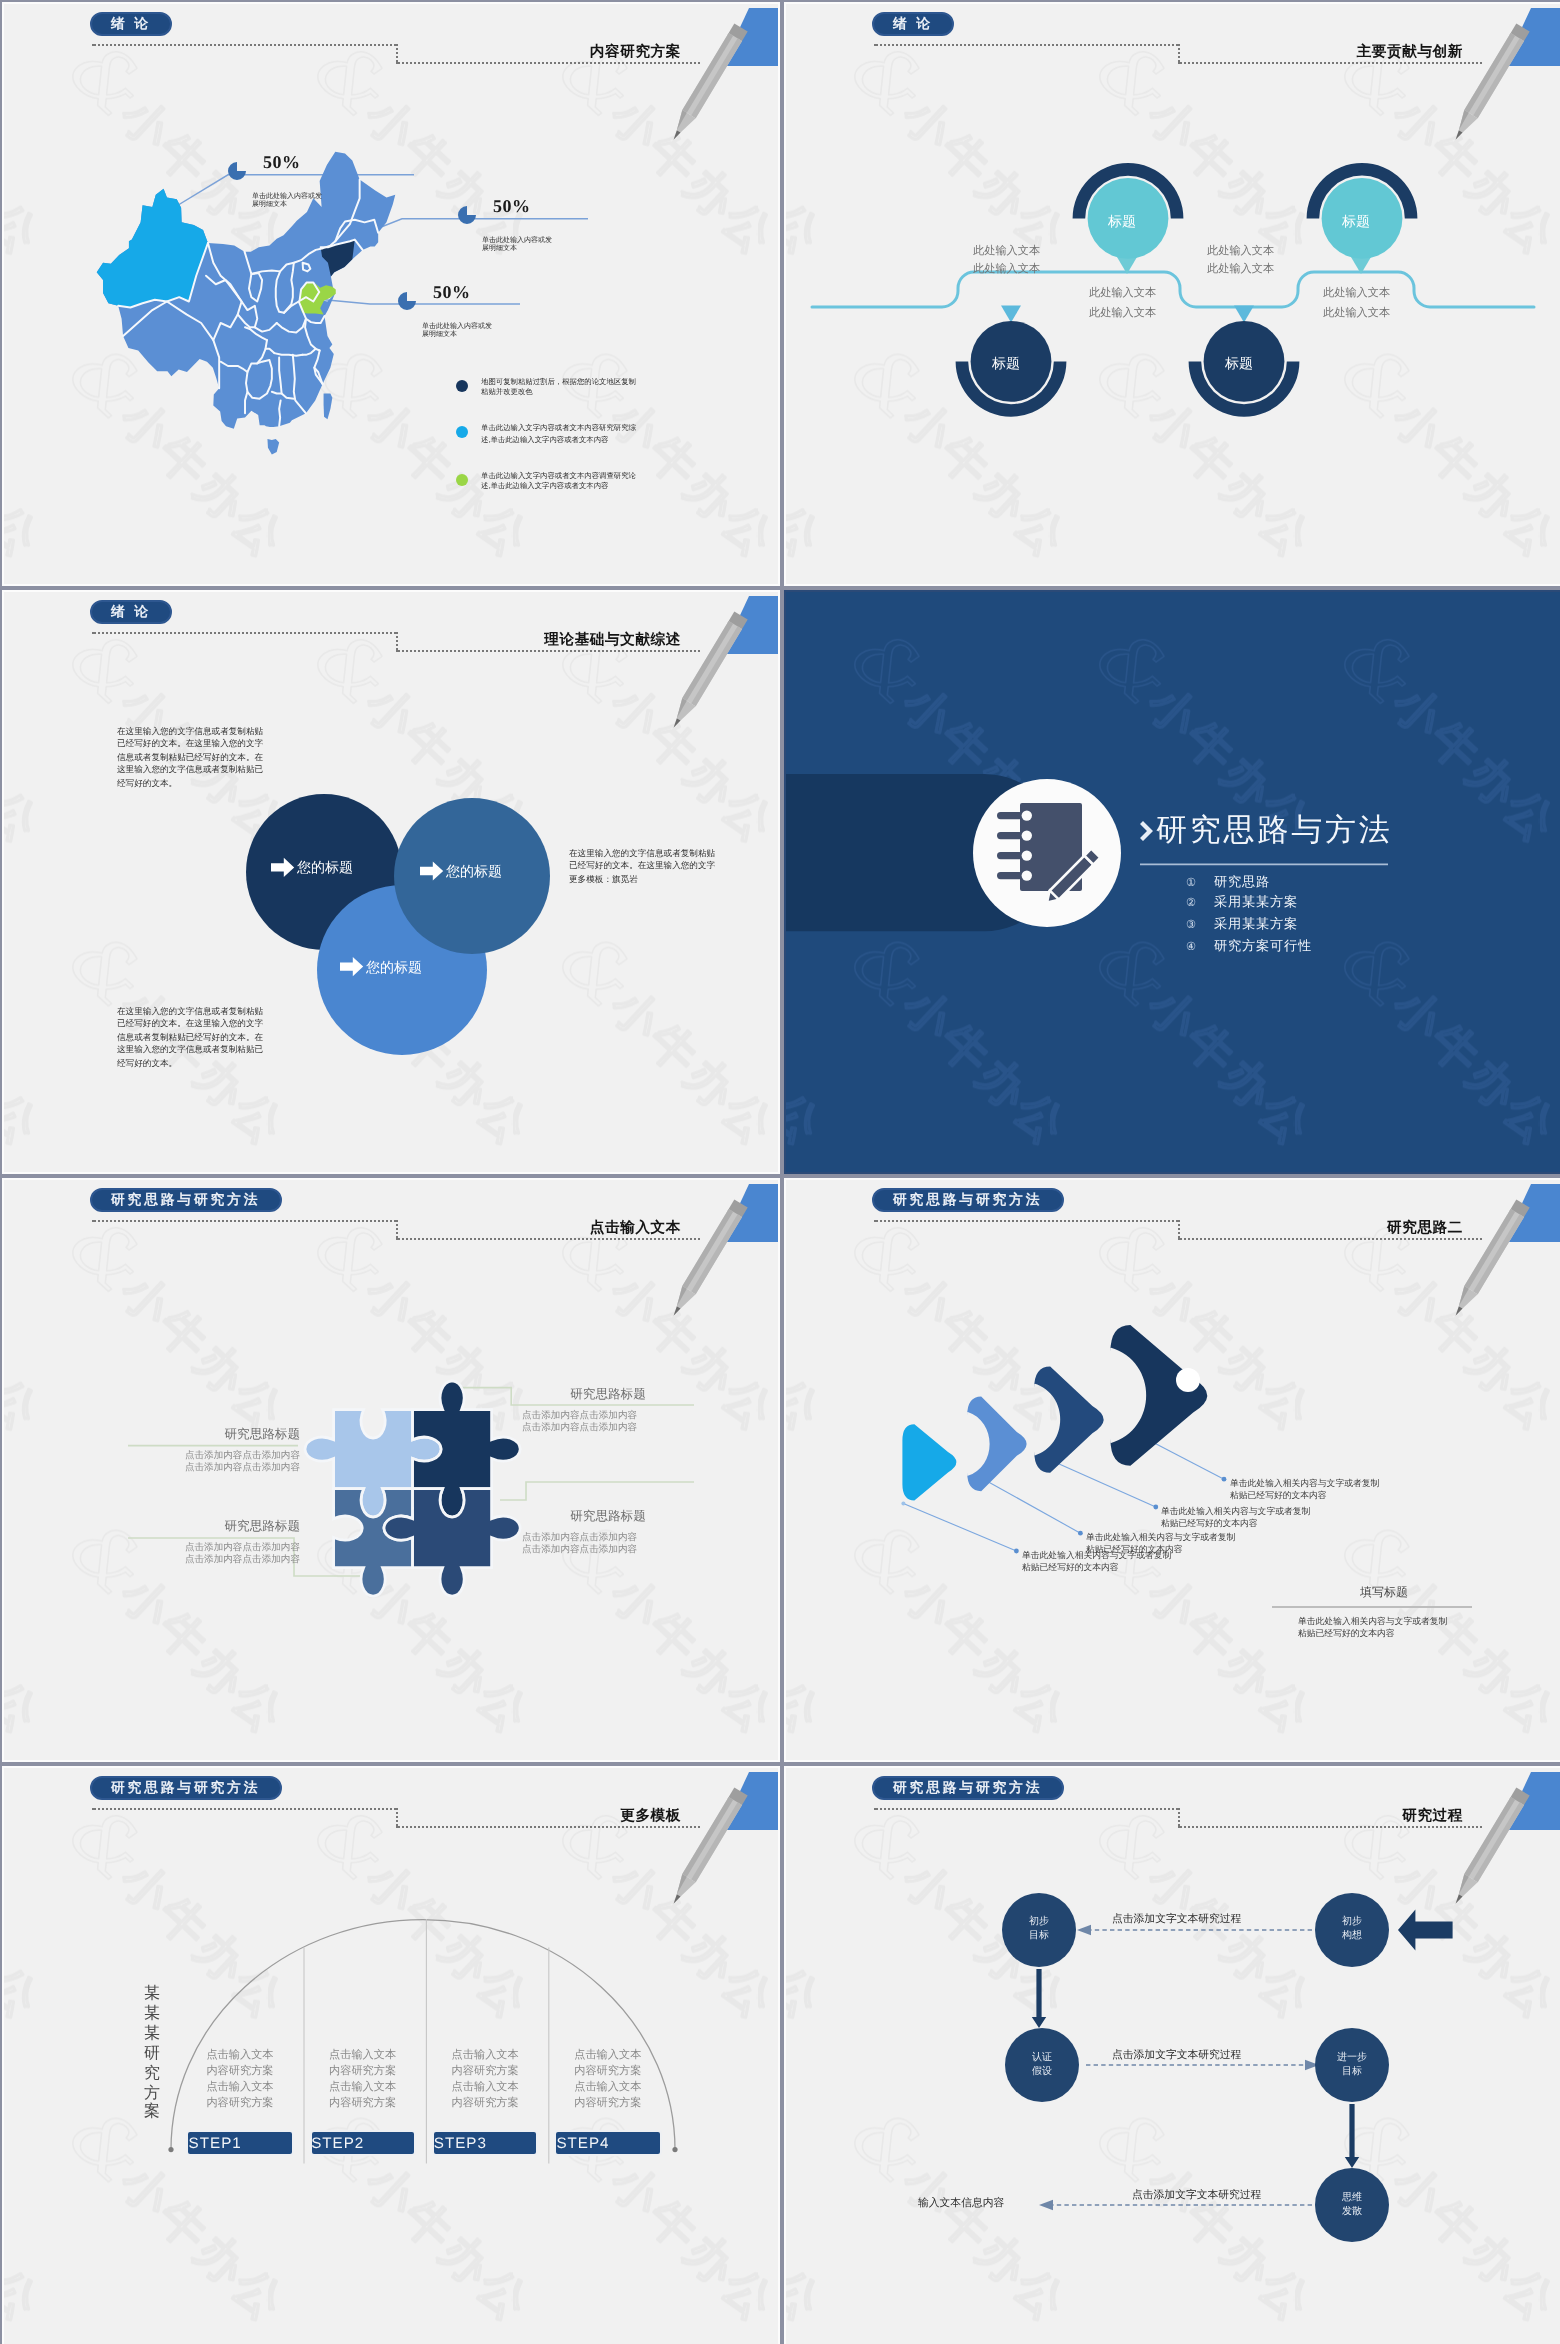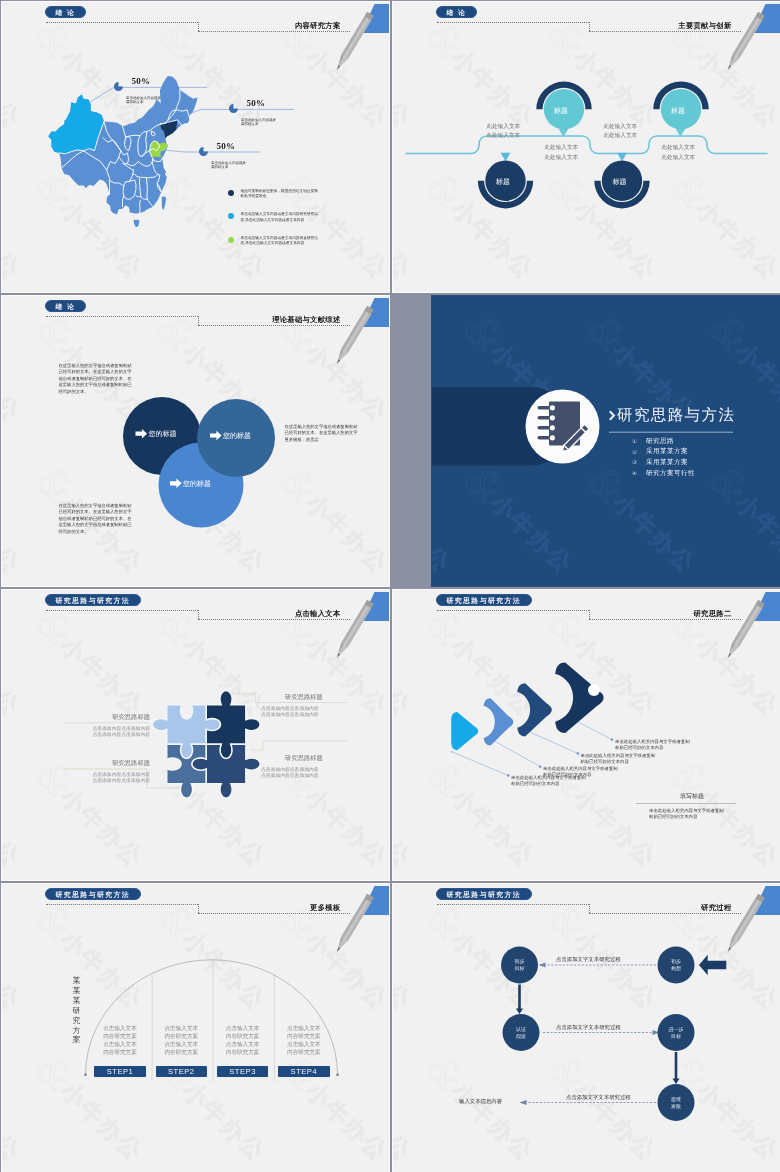--- a/index.html
+++ b/index.html
@@ -41,47 +41,47 @@
           margin-left:6.5px;margin-top:-1px;}
   
   .venn-lab{position:absolute;z-index:4;color:#fff;font-size:7px;white-space:nowrap;}
   .venn-txt{position:absolute;z-index:4;color:#2f2f2f;font-size:4.3px;
             line-height:6.6px;white-space:pre;}
   
   .tree-lab{position:absolute;z-index:4;color:#fff;font-size:7px;white-space:nowrap;}
   .tree-cap{position:absolute;z-index:4;color:#737373;font-size:5.6px;
             line-height:9.5px;white-space:pre;}
   
-  .slide.dark{background:#1f4a7c;margin-left:39px;}
+  .slide.dark{background:#1f4a7c;}
   .sd-title{position:absolute;left:185px;top:109px;z-index:4;color:#f2f6fb;
             font-size:15.5px;letter-spacing:1.4px;white-space:nowrap;}
   .sd-list{position:absolute;left:200px;top:140px;z-index:4;}
   .sd-item{display:flex;align-items:center;height:10.6px;}
   .sd-num{color:#cfdcec;font-size:5.6px;width:14px;}
   .sd-lab{color:#eef3f9;font-size:6.6px;letter-spacing:.4px;}
   
   .pz-blk{position:absolute;z-index:4;}
   .pz-ttl{font-size:6.3px;color:#6d6d6d;margin-bottom:3.5px;white-space:nowrap;}
   .pz-txt{font-size:4.8px;color:#8b8b8b;line-height:6.4px;white-space:pre;}
   
   .cv-txt{position:absolute;z-index:4;font-size:4.4px;color:#3a3a3a;
           line-height:5.8px;white-space:pre;}
   .cv-side{position:absolute;z-index:4;width:100px;}
   .cv-side-ttl{font-size:6px;color:#454545;text-align:center;margin-left:12px;}
   .cv-side-rule{height:0;border-top:0.8px solid #bdbdbd;margin-top:2.8px;}
   
-  .st-vlab{position:absolute;left:70px;top:92px;z-index:4;width:9px;
-           font-size:8px;line-height:9.9px;color:#4a4a4a;text-align:center;
+  .st-vlab{position:absolute;left:70px;top:108px;z-index:4;width:9px;
+           font-size:8px;line-height:9.9px;color:#4a4a4a;text-align:left;
            word-break:break-all;}
   .st-col{position:absolute;top:140px;z-index:4;width:53.4px;}
   .st-txt{font-size:5.6px;line-height:8.1px;color:#8a8a8a;white-space:pre;
           text-align:center;height:36px;}
   .st-btn{margin-top:5px;height:12.6px;line-height:12.9px;border-radius:2px;
           background:#1f4a80;border:0.9px solid #eef0f3;box-sizing:border-box;
-          color:#f3f5f8;font-size:7.6px;text-align:center;letter-spacing:.5px;}
+          color:#f3f5f8;font-size:7.6px;text-align:left;letter-spacing:.5px;}
   
   .fl-lab{position:absolute;z-index:4;color:#e8edf4;font-size:5px;line-height:7px;
           white-space:pre;text-align:center;width:28px;}
   .fl-edge{position:absolute;z-index:4;color:#2b2b2b;font-size:5.4px;white-space:nowrap;}
   .fl-end{position:absolute;z-index:4;color:#2b2b2b;font-size:5.4px;white-space:nowrap;}
 </style>
 </head>
 <body>
 
 <svg width="0" height="0" style="position:absolute" aria-hidden="true">

